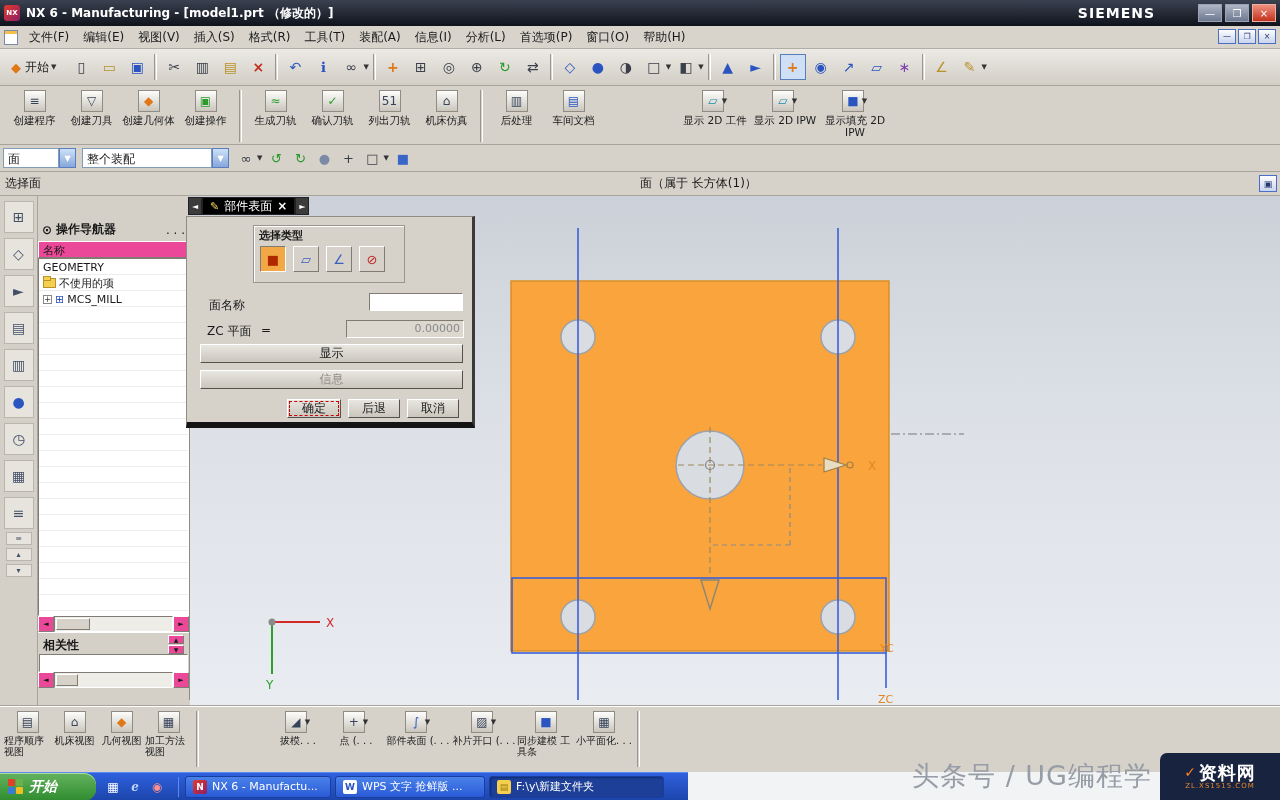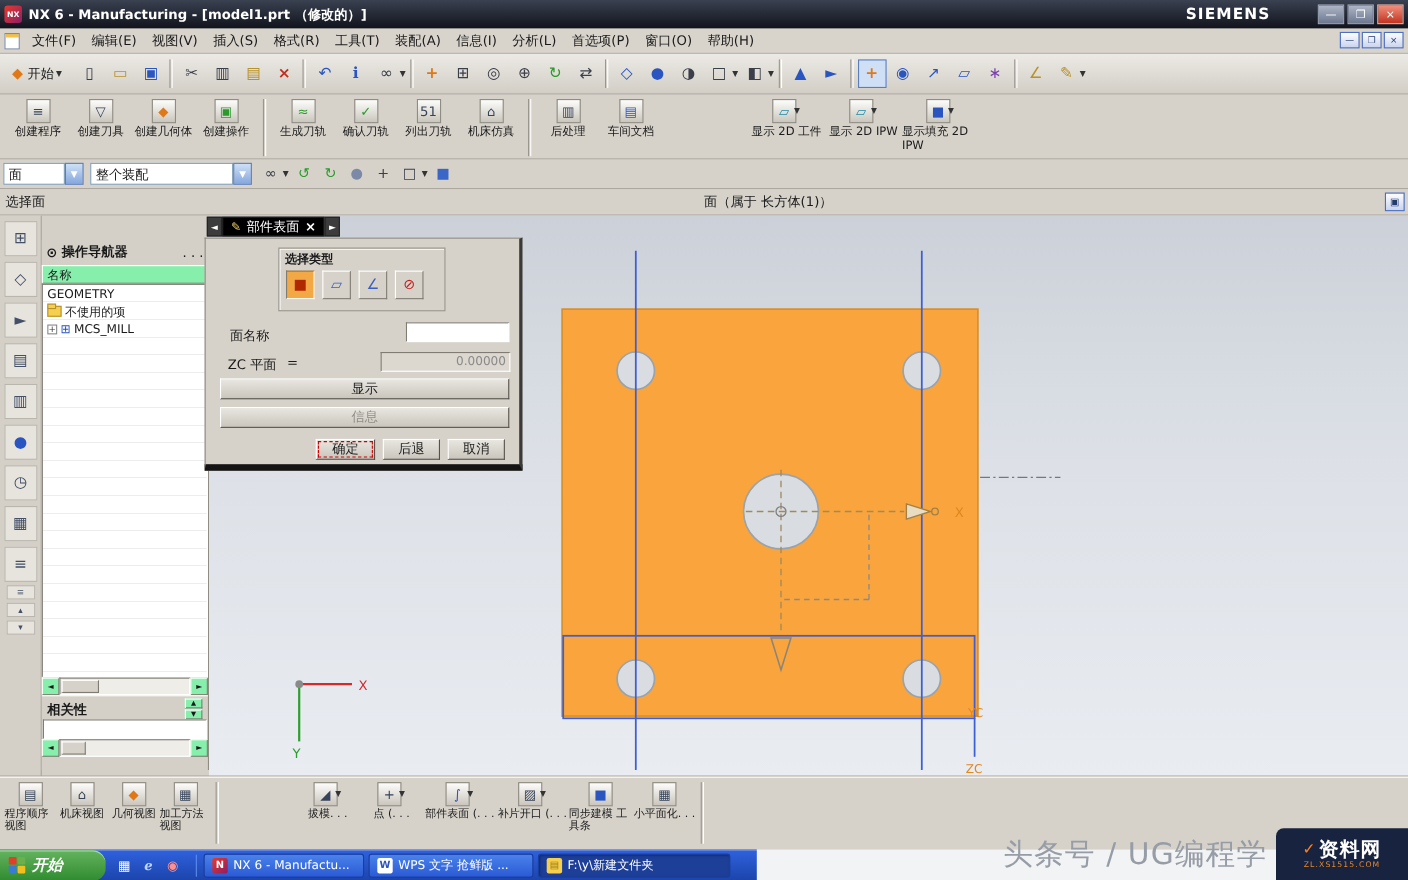--- a/index.html
+++ b/index.html
@@ -1,20 +1,20 @@
 <!DOCTYPE html>
 <html><head>
 <meta charset="utf-8">
 <style>
   *{margin:0;padding:0;box-sizing:border-box;font-family:"DejaVu Sans","Liberation Sans",sans-serif;}
   html,body{width:1280px;height:800px;overflow:hidden;background:#d4d0c8;}
   #root{position:relative;width:1280px;height:800px;font-size:12px;color:#1a1a1a;}
 
   
-  .raised{border:1px solid;border-color:#ffffff #807c74 #807c74 #ffffff;background:#86efac;}
+  .raised{border:1px solid;border-color:#ffffff #807c74 #807c74 #ffffff;background:#ec4899;}
 
   
   .titlebar{position:absolute;left:0;top:0;width:1280px;height:26px;background:linear-gradient(#3a4150,#10131c);display:flex;align-items:center;color:#fff;padding:0 4px;}
   .nxlogo{width:16px;height:16px;background:linear-gradient(135deg,#e8392a,#8a1f68);border-radius:3px;display:flex;align-items:center;justify-content:center;font-size:7px;font-weight:bold;color:#fff;margin-right:6px;}
   .tbtitle{font-weight:bold;font-size:12px;white-space:nowrap;}
   .tbbrand{margin-left:auto;margin-right:40px;font-weight:bold;letter-spacing:1px;font-size:14px;}
   .winbtn{width:24px;height:18px;margin-left:3px;display:flex;align-items:center;justify-content:center;font-size:10px;color:#fff;border:1px solid #9aa2b4;background:linear-gradient(#aeb6c6,#6d7890);}
   .winbtn.close{background:linear-gradient(#f0907e,#c2331e);border-color:#e8b0a0;}
 
   
@@ -35,21 +35,21 @@
   .dd{font-size:7px;color:#333;margin:0 1px 0 -2px;align-self:center;}
   .sep{width:3px;height:26px;margin:0 3px;border-left:1px solid #9a968e;border-right:1px solid #ffffff;}
 
   
   .t2{position:absolute;left:0;top:86px;width:1280px;height:59px;background:#d6d2ca;border-bottom:1px solid #a8a49c;display:flex;align-items:flex-start;padding:3px 6px 0;}
   .mbtn{width:57px;display:flex;flex-direction:column;align-items:center;padding-top:1px;}
   .mbtn.wide{width:70px;}
   .iconrow{display:flex;align-items:center;}
   .micon{width:22px;height:22px;border:1px solid #8f8c84;background:linear-gradient(#fdfdfb,#cac6bd);display:flex;align-items:center;justify-content:center;font-size:12px;color:#37435a;}
   .micon.blue{color:#2a55c0}.micon.cyan{color:#1e8ca8}.micon.green{color:#2a9a2a}.micon.orange{color:#e07818}
-  .mlabel{font-size:10.5px;line-height:12px;text-align:left;margin-top:2px;color:#1a1a1a;}
+  .mlabel{font-size:10.5px;line-height:12px;text-align:center;margin-top:2px;color:#1a1a1a;}
   .t2sep{width:3px;height:52px;margin:1px 5px 0;border-left:1px solid #9a968e;border-right:1px solid #ffffff;}
   .t2gap{width:78px;}
 
   
   .selbar{position:absolute;left:0;top:145px;width:1280px;height:27px;background:#d6d2ca;border-bottom:1px solid #a8a49c;display:flex;align-items:center;padding-left:3px;gap:2px;}
   .combo{display:flex;height:20px;margin-right:4px;}
   .combo-text{background:#fff;border:1px solid #7f9db9;padding:2px 4px;font-size:12px;white-space:nowrap;}
   .combo-btn{width:17px;background:linear-gradient(#cde0f7,#86a7dd);border:1px solid #5a7ebc;color:#fff;font-size:8px;display:flex;align-items:center;justify-content:center;}
   .si{width:22px;height:22px;display:flex;align-items:center;justify-content:center;font-size:13px;color:#3a3f4a;}
   .si.green{color:#2a9a2a}.si.blue{color:#3a66c8}.si.steel{color:#7c8aa8}

